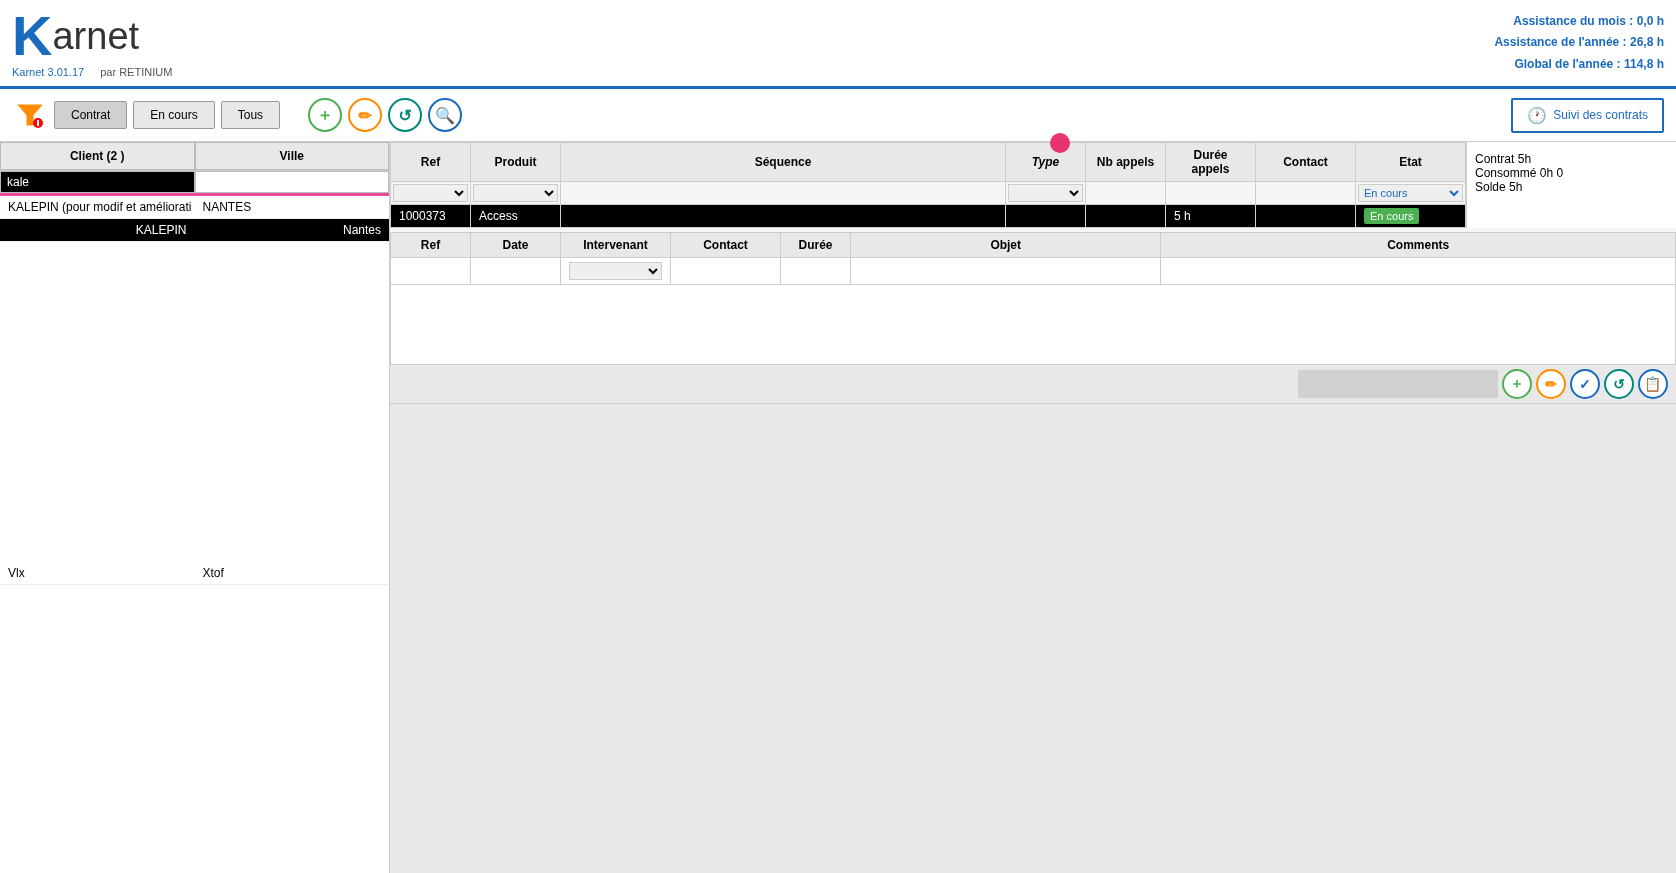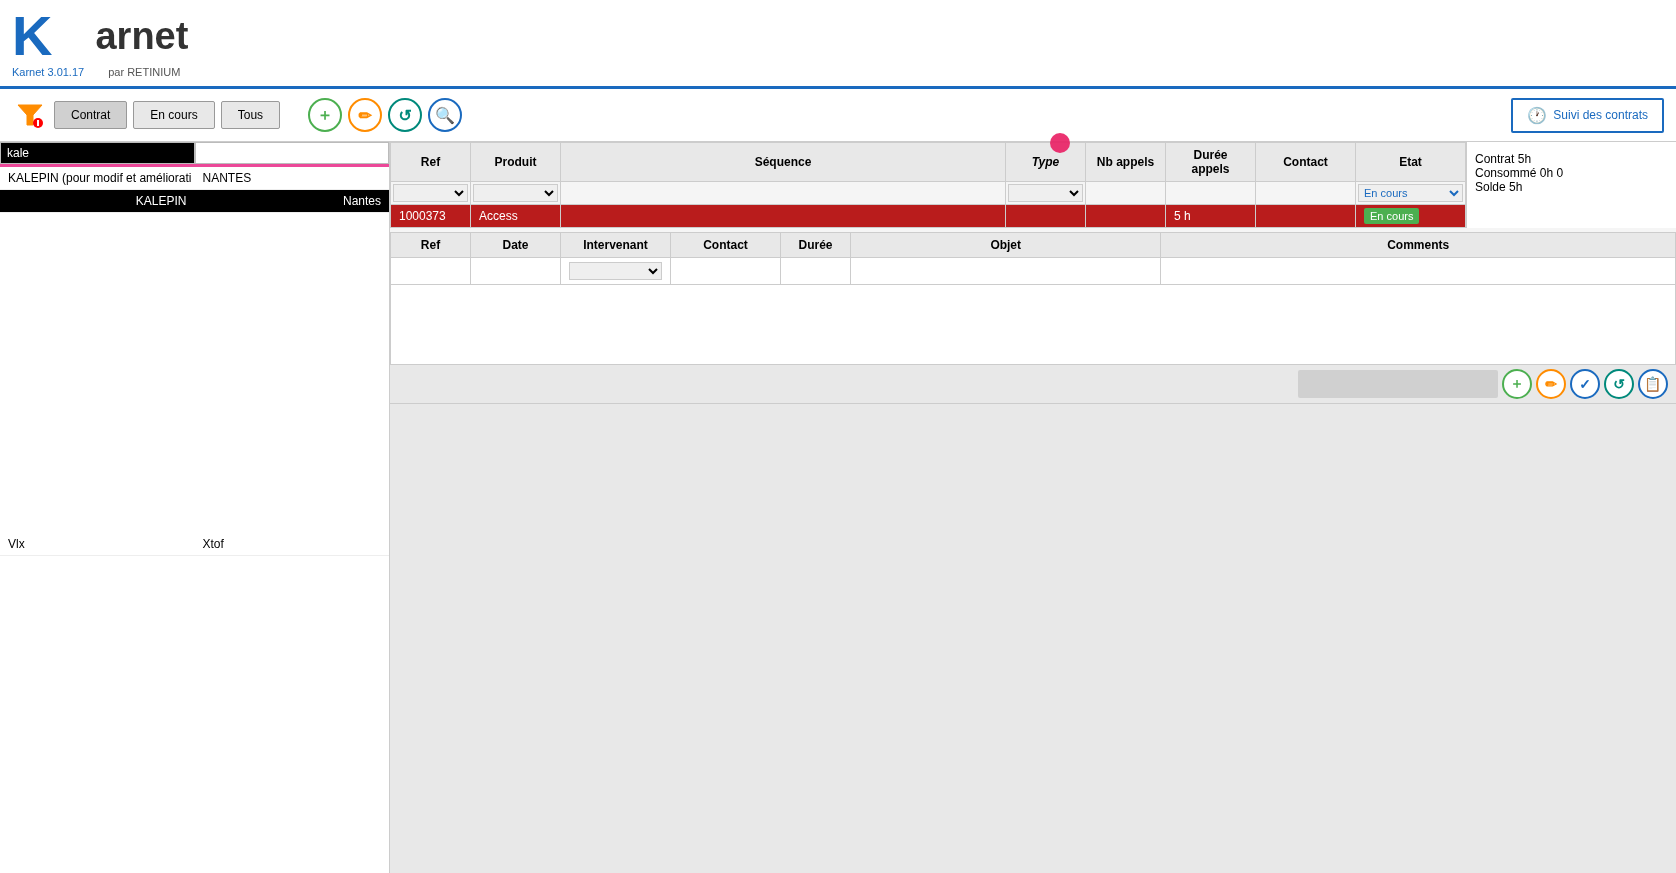--- a/index.html
+++ b/index.html
@@ -3,22 +3,22 @@
   <meta charset="utf-8">
   <style>
     * { box-sizing: border-box; margin: 0; padding: 0; }
     body { font-family: Arial, sans-serif; font-size: 12px; background: #f0f0f0; overflow: hidden; }
 
     
     #header { background: white; border-bottom: 3px solid #1a6abf; padding: 8px 12px; display: flex; align-items: center; justify-content: space-between; }
     #logo-area { display: flex; flex-direction: column; }
     #logo { display: flex; align-items: center; }
     #logo-k { font-size: 56px; font-weight: bold; color: #1a6abf; line-height: 1; }
-    #logo-arnet { font-size: 38px; font-weight: bold; color: #333; line-height: 1; margin-left: 43px; }
-    #logo-sub { font-size: 11px; color: #555; margin-top: 2px; display: flex; gap: 24px; }
+    #logo-arnet { font-size: 38px; font-weight: normal; color: #333; line-height: 1; }
+    #logo-sub { font-size: 11px; color: #555; margin-top: 2px; display: flex; gap: 16px; }
     #logo-sub span:first-child { color: #1a6abf; }
     #logo-sub span:last-child { color: #555; }
     #stats { text-align: right; font-size: 12px; line-height: 1.8; color: #555; }
     #stats span { color: #1a6abf; font-weight: bold; }
 
     
     #toolbar { background: white; padding: 8px 12px; display: flex; align-items: center; gap: 6px; border-bottom: 1px solid #ccc; }
     .filter-icon { width: 36px; height: 36px; display: flex; align-items: center; justify-content: center; cursor: pointer; }
     .filter-icon svg { width: 28px; height: 28px; }
     .toolbar-btn { padding: 6px 16px; border: 1px solid #999; background: #e8e8e8; cursor: pointer; font-size: 12px; border-radius: 2px; }
@@ -44,21 +44,21 @@
     .client-search-cell input { width: 100%; border: none; outline: none; padding: 3px 6px; font-size: 12px; background: white; }
     .client-row { display: flex; border-bottom: 1px solid #eee; cursor: pointer; }
     .client-row.selected { background: #000; color: white; text-align: right; }
     .client-cell { flex: 1; padding: 4px 8px; font-size: 12px; overflow: hidden; white-space: nowrap; }
 
     
     #right-panel { flex: 1; display: flex; flex-direction: column; background: #f5f5f5; }
     .contracts-table { width: 100%; border-collapse: collapse; }
     .contracts-table th { background: #e8e8e8; border: 1px solid #ccc; padding: 5px 8px; font-size: 12px; font-weight: bold; text-align: center; }
     .contracts-table td { border: 1px solid #ccc; padding: 4px 8px; font-size: 12px; }
-    .contracts-table tr.selected td { background: #b91c1c; color: white; }
+    .contracts-table tr.selected td { background: #000000; color: white; }
     .filter-row td { padding: 2px; }
     .filter-row select { width: 100%; border: 1px solid #ccc; font-size: 11px; padding: 1px; }
     .status-badge { background: #4caf50; color: white; padding: 2px 6px; border-radius: 2px; font-size: 11px; }
     .contract-count { padding: 4px 8px; font-size: 12px; color: #555; font-style: italic; }
 
     
     #interventions-area { background: white; margin-top: 4px; }
     .interventions-table { width: 100%; border-collapse: collapse; }
     .interventions-table th { background: #e8e8e8; border: 1px solid #ccc; padding: 5px 8px; font-size: 12px; font-weight: bold; text-align: center; }
     .interventions-table td { border: 1px solid #ccc; padding: 4px 8px; font-size: 12px; }
@@ -93,20 +93,34 @@
 
 <div id="header">
   <div id="logo-area">
     <div id="logo">
       <span id="logo-k">K</span>
       <span id="logo-arnet">arnet</span>
     </div>
     <div id="logo-sub">
       <span>Karnet 3.01.17</span>
       <span>par RETINIUM</span>
+    </div>
+  </div>
+  <div id="stats">
+    <div>
+      <span>Assistance du mois :</span>
+      <span style="color:#1a6abf;font-weight:bold;">0,0 h</span>
+    </div>
+    <div>
+      <span>Assistance de l'année :</span>
+      <span style="color:#1a6abf;font-weight:bold;">26,8 h</span>
+    </div>
+    <div>
+      <span>Global de l'année :</span>
+      <span style="color:#1a6abf;font-weight:bold;">114,8 h</span>
     </div>
   </div>
 </div>
 
 <div id="toolbar">
   <div class="filter-icon">
     <svg viewBox="0 0 28 28">
       <polygon points="2,4 26,4 17,14 17,24 11,24 11,14" fill="#ff8c00" stroke="#ff8c00"></polygon>
       <circle cx="22" cy="22" r="5" fill="red"></circle>
       <line x1="22" y1="19" x2="22" y2="25" stroke="white" stroke-width="2"></line>
@@ -129,20 +143,24 @@
 
   <button class="suivi-btn">
     <span style="font-size:16px;">🕐</span>
     <span>Suivi des contrats</span>
   </button>
 </div>
 
 <div id="main">
 
   <div id="left-panel">
+    <div class="client-header">
+      <div class="client-header-cell">Client (2 )</div>
+      <div class="client-header-cell">Ville</div>
+    </div>
     <div class="client-search-row">
       <div class="client-search-cell">
         <input type="text" value="kale" style="background: rgb(0, 0, 0); color: white;">
       </div>
       <div class="client-search-cell">
         <input type="text" value="" style="">
       </div>
     </div>
     <div id="client-table">
       <div class="client-row">

